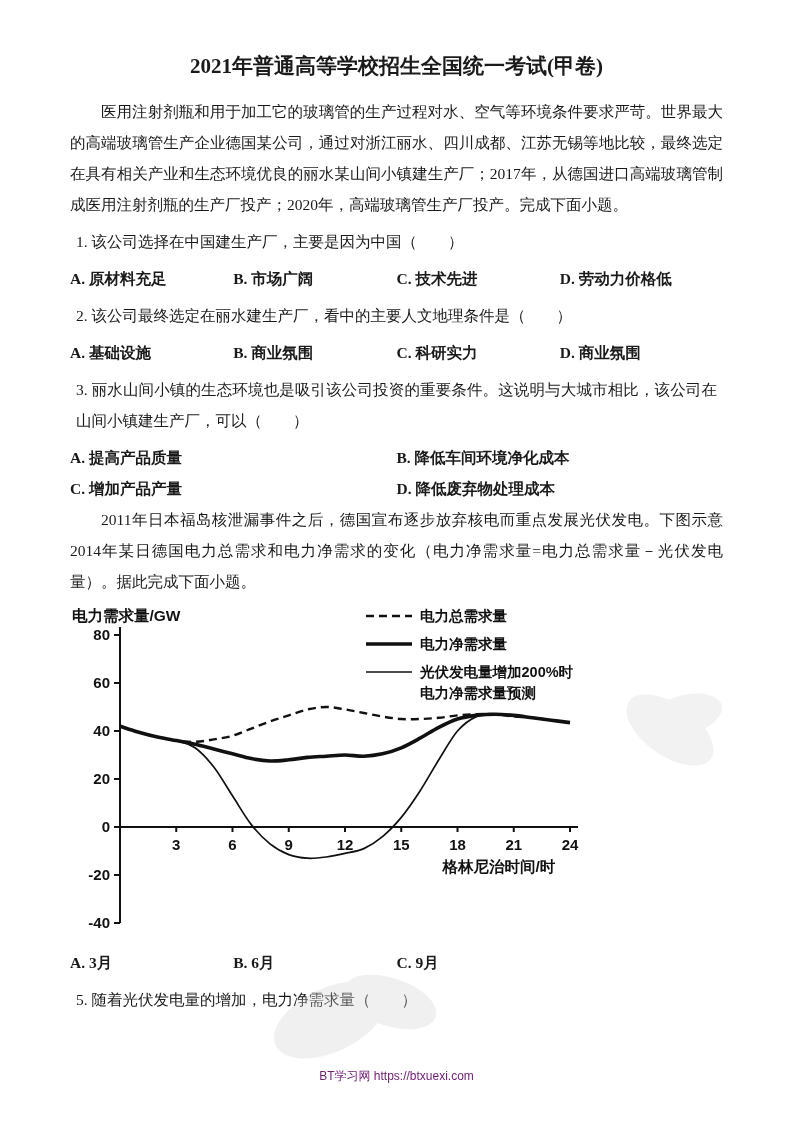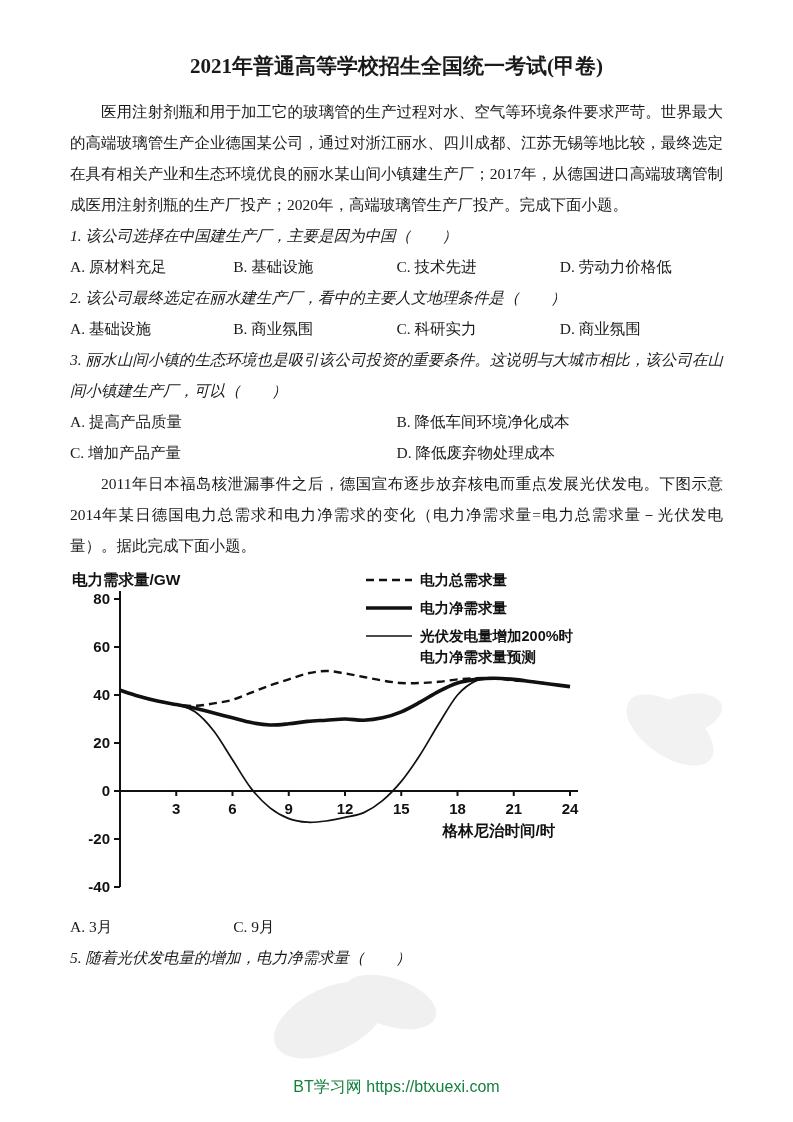--- a/index.html
+++ b/index.html
@@ -11,34 +11,34 @@
     background:#fff;
     font-family:"Liberation Serif","DejaVu Serif",serif;
     color:#1a1a1a;
     font-size:15.5px;
     overflow:hidden;
   }
   .wm{position:absolute;pointer-events:none;}
   .title{font-size:21px;font-weight:bold;text-align:center;margin:0 0 16px 0;}
   .subtitle{font-size:18.5px;font-weight:bold;text-align:center;margin:0 0 10px 0;}
   .passage{text-indent:2em;text-align:justify;line-height:31px;margin:0;}
-  .stem{line-height:31px;margin:0;text-align:justify;font-style:italic;}
-  .options{display:flex;line-height:31px;margin:0;}
+  .stem{line-height:31px;margin:6px;text-align:justify;}
+  .options{display:flex;line-height:31px;margin:0;font-weight:bold;}
   .options.cols4 span{flex:0 0 25%;}
   .options.cols2{flex-wrap:wrap;}
   .options.cols2 span{flex:0 0 50%;}
   .chart-wrap{margin:8px 0 4px 0;position:relative;}
   #chart-svg{display:block;width:520px;height:338px;}
   #chart-svg text{fill:#111;}
   #chart-svg .tick{font:bold 15px "Liberation Sans","DejaVu Sans",sans-serif;}
   #chart-svg .axis-label{font:bold 15.5px "Liberation Sans","DejaVu Sans",sans-serif;}
   #chart-svg .legend{font:bold 14.5px "Liberation Sans","DejaVu Sans",sans-serif;}
   .footer{
-    position:absolute;left:0;bottom:24px;width:100%;
-    text-align:center;color:#15803d;font-size:16px;
+    position:absolute;left:0;bottom:37px;width:100%;
+    text-align:center;color:#701a75;font-size:12px;
     font-family:"Liberation Sans","DejaVu Sans",sans-serif;
   }
 </style>
 </head>
 <body>
 
 <div class="page">
 
   <svg class="wm" style="left:260px;top:940px;" width="200" height="150" viewBox="0 0 200 150">
     <g fill="#cfcfcf" opacity="0.30">
@@ -53,21 +53,21 @@
     </g>
   </svg>
 
   <h1 class="title">2021年普通高等学校招生全国统一考试(甲卷)</h1>
 
   <p class="passage">医用注射剂瓶和用于加工它的玻璃管的生产过程对水、空气等环境条件要求严苛。世界最大的高端玻璃管生产企业德国某公司，通过对浙江丽水、四川成都、江苏无锡等地比较，最终选定在具有相关产业和生态环境优良的丽水某山间小镇建生产厂；2017年，从德国进口高端玻璃管制成医用注射剂瓶的生产厂投产；2020年，高端玻璃管生产厂投产。完成下面小题。</p>
 
   <p class="stem">1. 该公司选择在中国建生产厂，主要是因为中国（　　）</p>
   <div class="options cols4">
     <span>A. 原材料充足</span>
-    <span>B. 基础设施</span>
+    <span>B. 市场广阔</span>
     <span>C. 技术先进</span>
     <span>D. 劳动力价格低</span>
   </div>
 
   <p class="stem">2. 该公司最终选定在丽水建生产厂，看中的主要人文地理条件是（　　）</p>
   <div class="options cols4">
     <span>A. 基础设施</span>
     <span>B. 商业氛围</span>
     <span>C. 科研实力</span>
     <span>D. 商业氛围</span>
@@ -127,20 +127,21 @@
         <line x1="296" y1="39" x2="342" y2="39" stroke="#111" stroke-width="3.6"></line>
         <text x="350" y="44" class="legend">电力净需求量</text>
         <line x1="296" y1="67" x2="342" y2="67" stroke="#111" stroke-width="1.7"></line>
         <text x="350" y="72" class="legend">光伏发电量增加200%时</text>
         <text x="350" y="93" class="legend">电力净需求量预测</text>
       </svg>
   </div>
 
   <div class="options cols4">
     <span>A. 3月</span>
+    <span>B. 6月</span>
     <span>C. 9月</span>
   </div>
 
   <p class="stem">5. 随着光伏发电量的增加，电力净需求量（　　）</p>
 
   <div class="footer">BT学习网 https://btxuexi.com</div>
 
 </div>
 
 </body></html>

